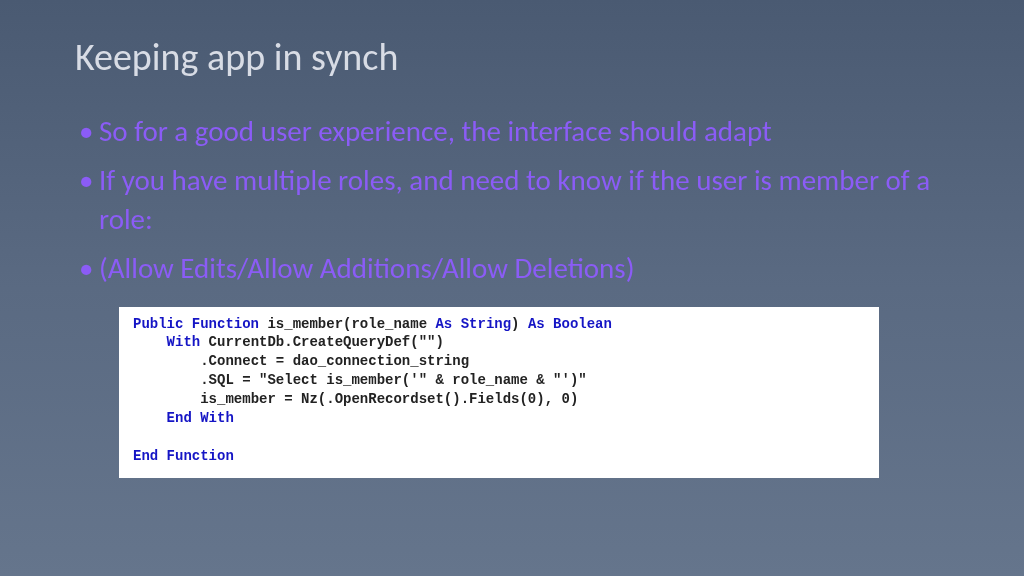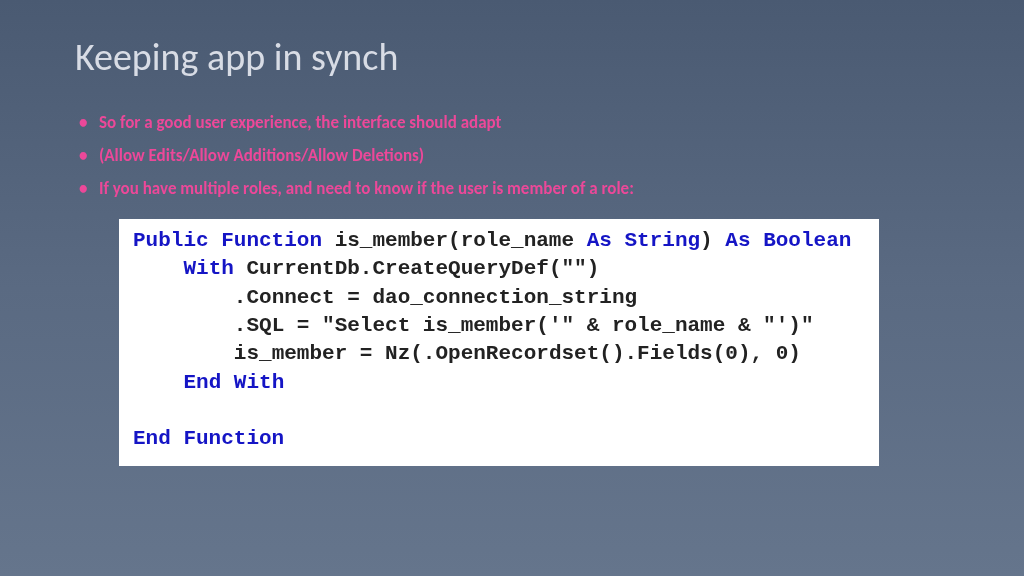--- a/index.html
+++ b/index.html
@@ -18,59 +18,59 @@
       font-size: 38px;
       font-weight: 300;
       color: #d8dce5;
       margin-bottom: 32px;
     }
     .bullets {
       list-style: none;
       padding-left: 4px;
     }
     .bullets li {
-      font-size: 17px;
-      font-weight: 700;
-      color: #ec4899;
+      font-size: 29px;
+      font-weight: 400;
+      color: #8b5cf6;
       margin-bottom: 10px;
       line-height: 1.35;
       position: relative;
       padding-left: 20px;
     }
     .bullets li::before {
       content: "•";
       position: absolute;
       left: 0;
       top: 0;
     }
     .code-block {
       background: #ffffff;
       color: #222222;
       font-family: 'Courier New', monospace;
-      font-size: 21px;
+      font-size: 14px;
       font-weight: bold;
       line-height: 1.35;
       padding: 8px 14px 12px 14px;
       margin-top: 18px;
       margin-left: 44px;
       width: 760px;
       white-space: pre;
     }
     .kw { color: #1515c5; }
     .tx { color: #222222; }
   </style>
 </head>
 <body>
 
 <div class="slide">
   <h1 class="title">Keeping app in synch</h1>
   <ul class="bullets">
     <li>So for a good user experience, the interface should adapt</li>
+    <li>If you have multiple roles, and need to know if the user is member of a role:</li>
     <li> (Allow Edits/Allow Additions/Allow Deletions)</li>
-    <li>If you have multiple roles, and need to know if the user is member of a role:</li>
   </ul>
   <div class="code-block"><span class="kw">Public Function</span><span class="tx"> is_member(role_name </span><span class="kw">As String</span><span class="tx">) </span><span class="kw">As Boolean</span>
     <span class="kw">With</span><span class="tx"> CurrentDb.CreateQueryDef("")</span>
         <span class="tx">.Connect = dao_connection_string</span>
         <span class="tx">.SQL = "Select is_member('" &amp; role_name &amp; "')"</span>
         <span class="tx">is_member = Nz(.OpenRecordset().Fields(0), 0)</span>
     <span class="kw">End With</span>
 
 <span class="kw">End Function</span></div>
 </div>

